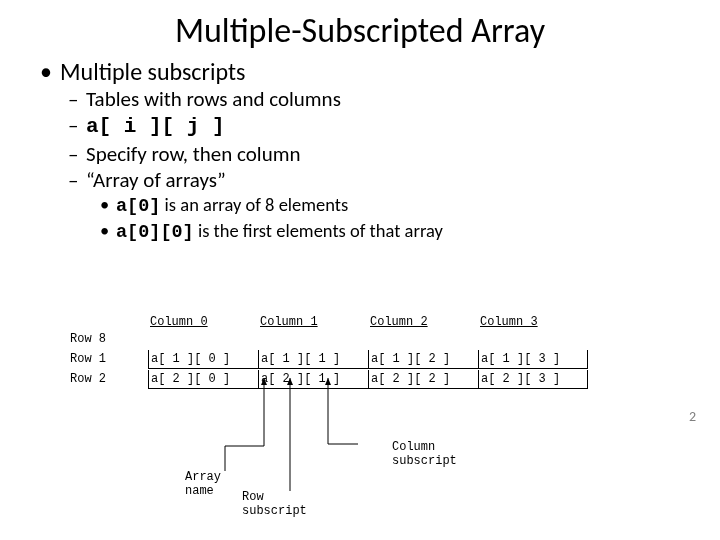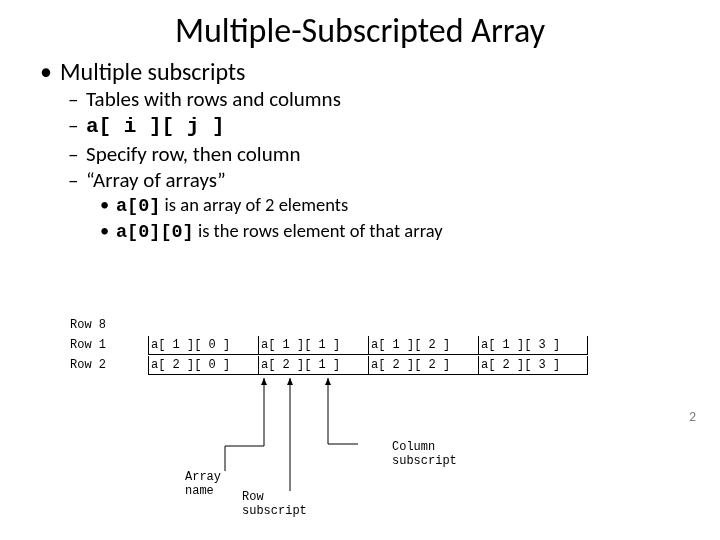--- a/index.html
+++ b/index.html
@@ -130,25 +130,31 @@
 <body>
 
 <h1 class="title">Multiple-Subscripted Array</h1>
 
 <div class="content">
   <div class="bullet-l1">Multiple subscripts</div>
   <div class="bullet-l2">Tables with rows and columns</div>
   <div class="bullet-l2"><span class="code">a[ i ][ j ]</span></div>
   <div class="bullet-l2">Specify row, then column</div>
   <div class="bullet-l2">“Array of arrays”</div>
-  <div class="bullet-l3"><span class="code">a[0]</span><span> is an array of 2 elements</span></div>
-  <div class="bullet-l3"><span class="code">a[0][0]</span><span> is the rows element of that array</span></div>
+  <div class="bullet-l3"><span class="code">a[0]</span><span> is an array of 8 elements</span></div>
+  <div class="bullet-l3"><span class="code">a[0][0]</span><span> is the first elements of that array</span></div>
 </div>
 
 <div class="diagram">
+  <div class="col-headers">
+    <div>Column 0</div>
+    <div>Column 1</div>
+    <div>Column 2</div>
+    <div>Column 3</div>
+  </div>
   <div class="array-row">
     <div class="row-label">Row 8</div>
   </div>
   <div class="array-row">
     <div class="row-label">Row 1</div>
     <div class="cells">
       <div class="cell">a[ 1 ][ 0 ]</div>
       <div class="cell">a[ 1 ][ 1 ]</div>
       <div class="cell">a[ 1 ][ 2 ]</div>
       <div class="cell">a[ 1 ][ 3 ]</div>

